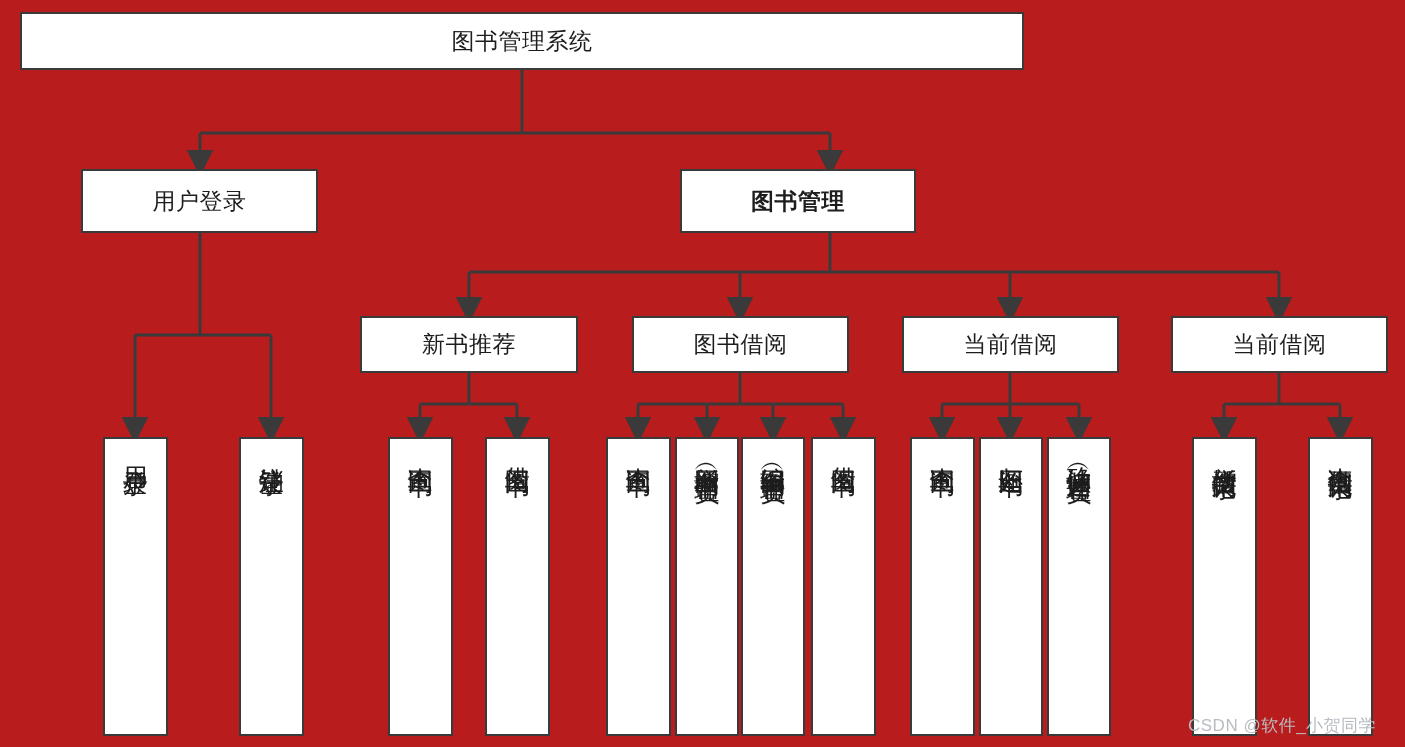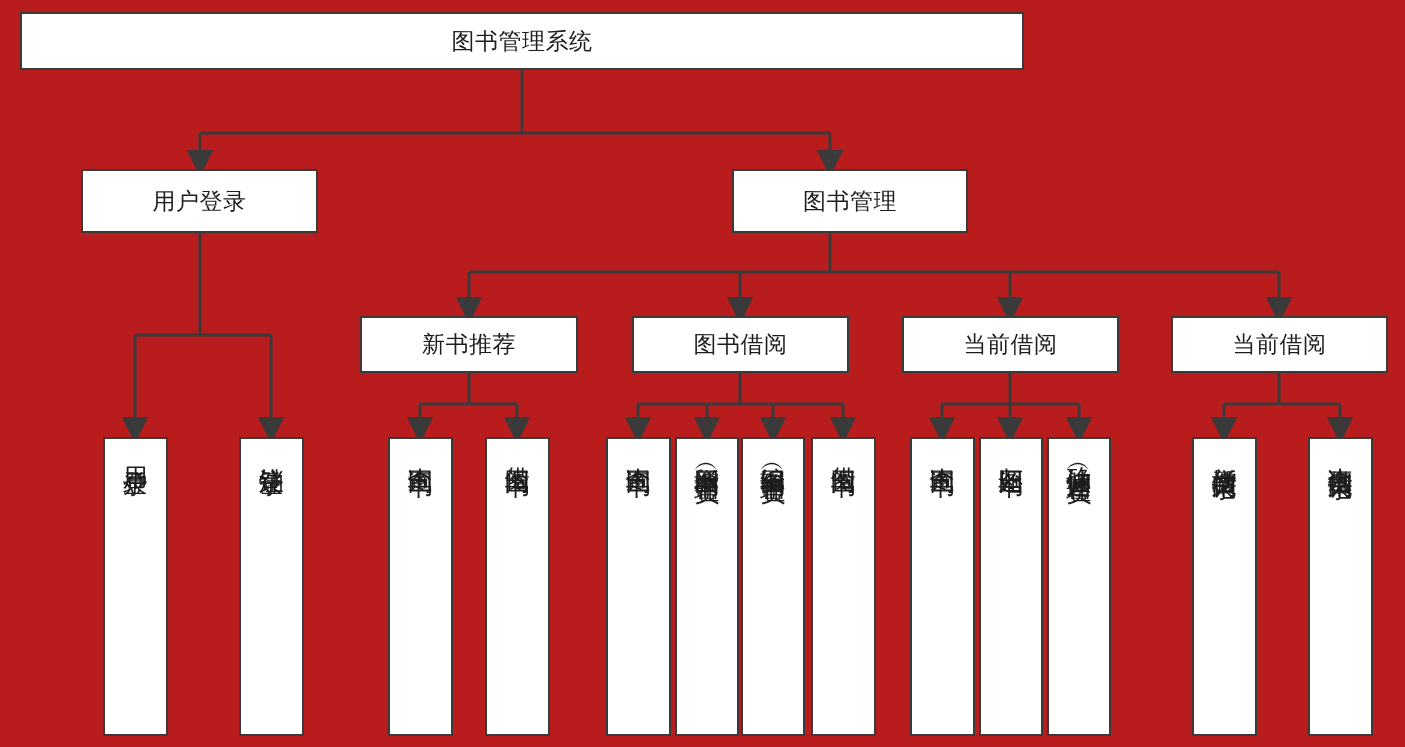--- a/index.html
+++ b/index.html
@@ -124,21 +124,21 @@
     </g>
   </svg>
 
   <div class="node h-node" style="left:20px; top:12px; width:1004px; height:58px;">
     <span class="lbl">图书管理系统</span>
   </div>
 
   <div class="node h-node" style="left:81px; top:169px; width:237px; height:64px;">
     <span class="lbl">用户登录</span>
   </div>
-  <div class="node h-node" style="left:732px; top:169px; width:236px; height:64px;">
+  <div class="node h-node" style="left:680px; top:169px; width:236px; height:64px;font-weight:bold;">
     <span class="lbl">图书管理</span>
   </div>
 
   <div class="node h-node" style="left:360px; top:316px; width:218px; height:57px;">
     <span class="lbl">新书推荐</span>
   </div>
   <div class="node h-node" style="left:632px; top:316px; width:217px; height:57px;">
     <span class="lbl">图书借阅</span>
   </div>
   <div class="node h-node" style="left:902px; top:316px; width:217px; height:57px;">
@@ -185,14 +185,15 @@
     <span class="lbl">确认归还（管理员）</span>
   </div>
 
   <div class="node v-node" style="left:1192px; top:437px; width:65px; height:299px;">
     <span class="lbl">新增借阅记录</span>
   </div>
   <div class="node v-node" style="left:1308px; top:437px; width:65px; height:299px;">
     <span class="lbl">查询借阅记录</span>
   </div>
 
+  <div class="watermark">CSDN @软件_小贺同学</div>
 
 </div>
 
 </body></html>

